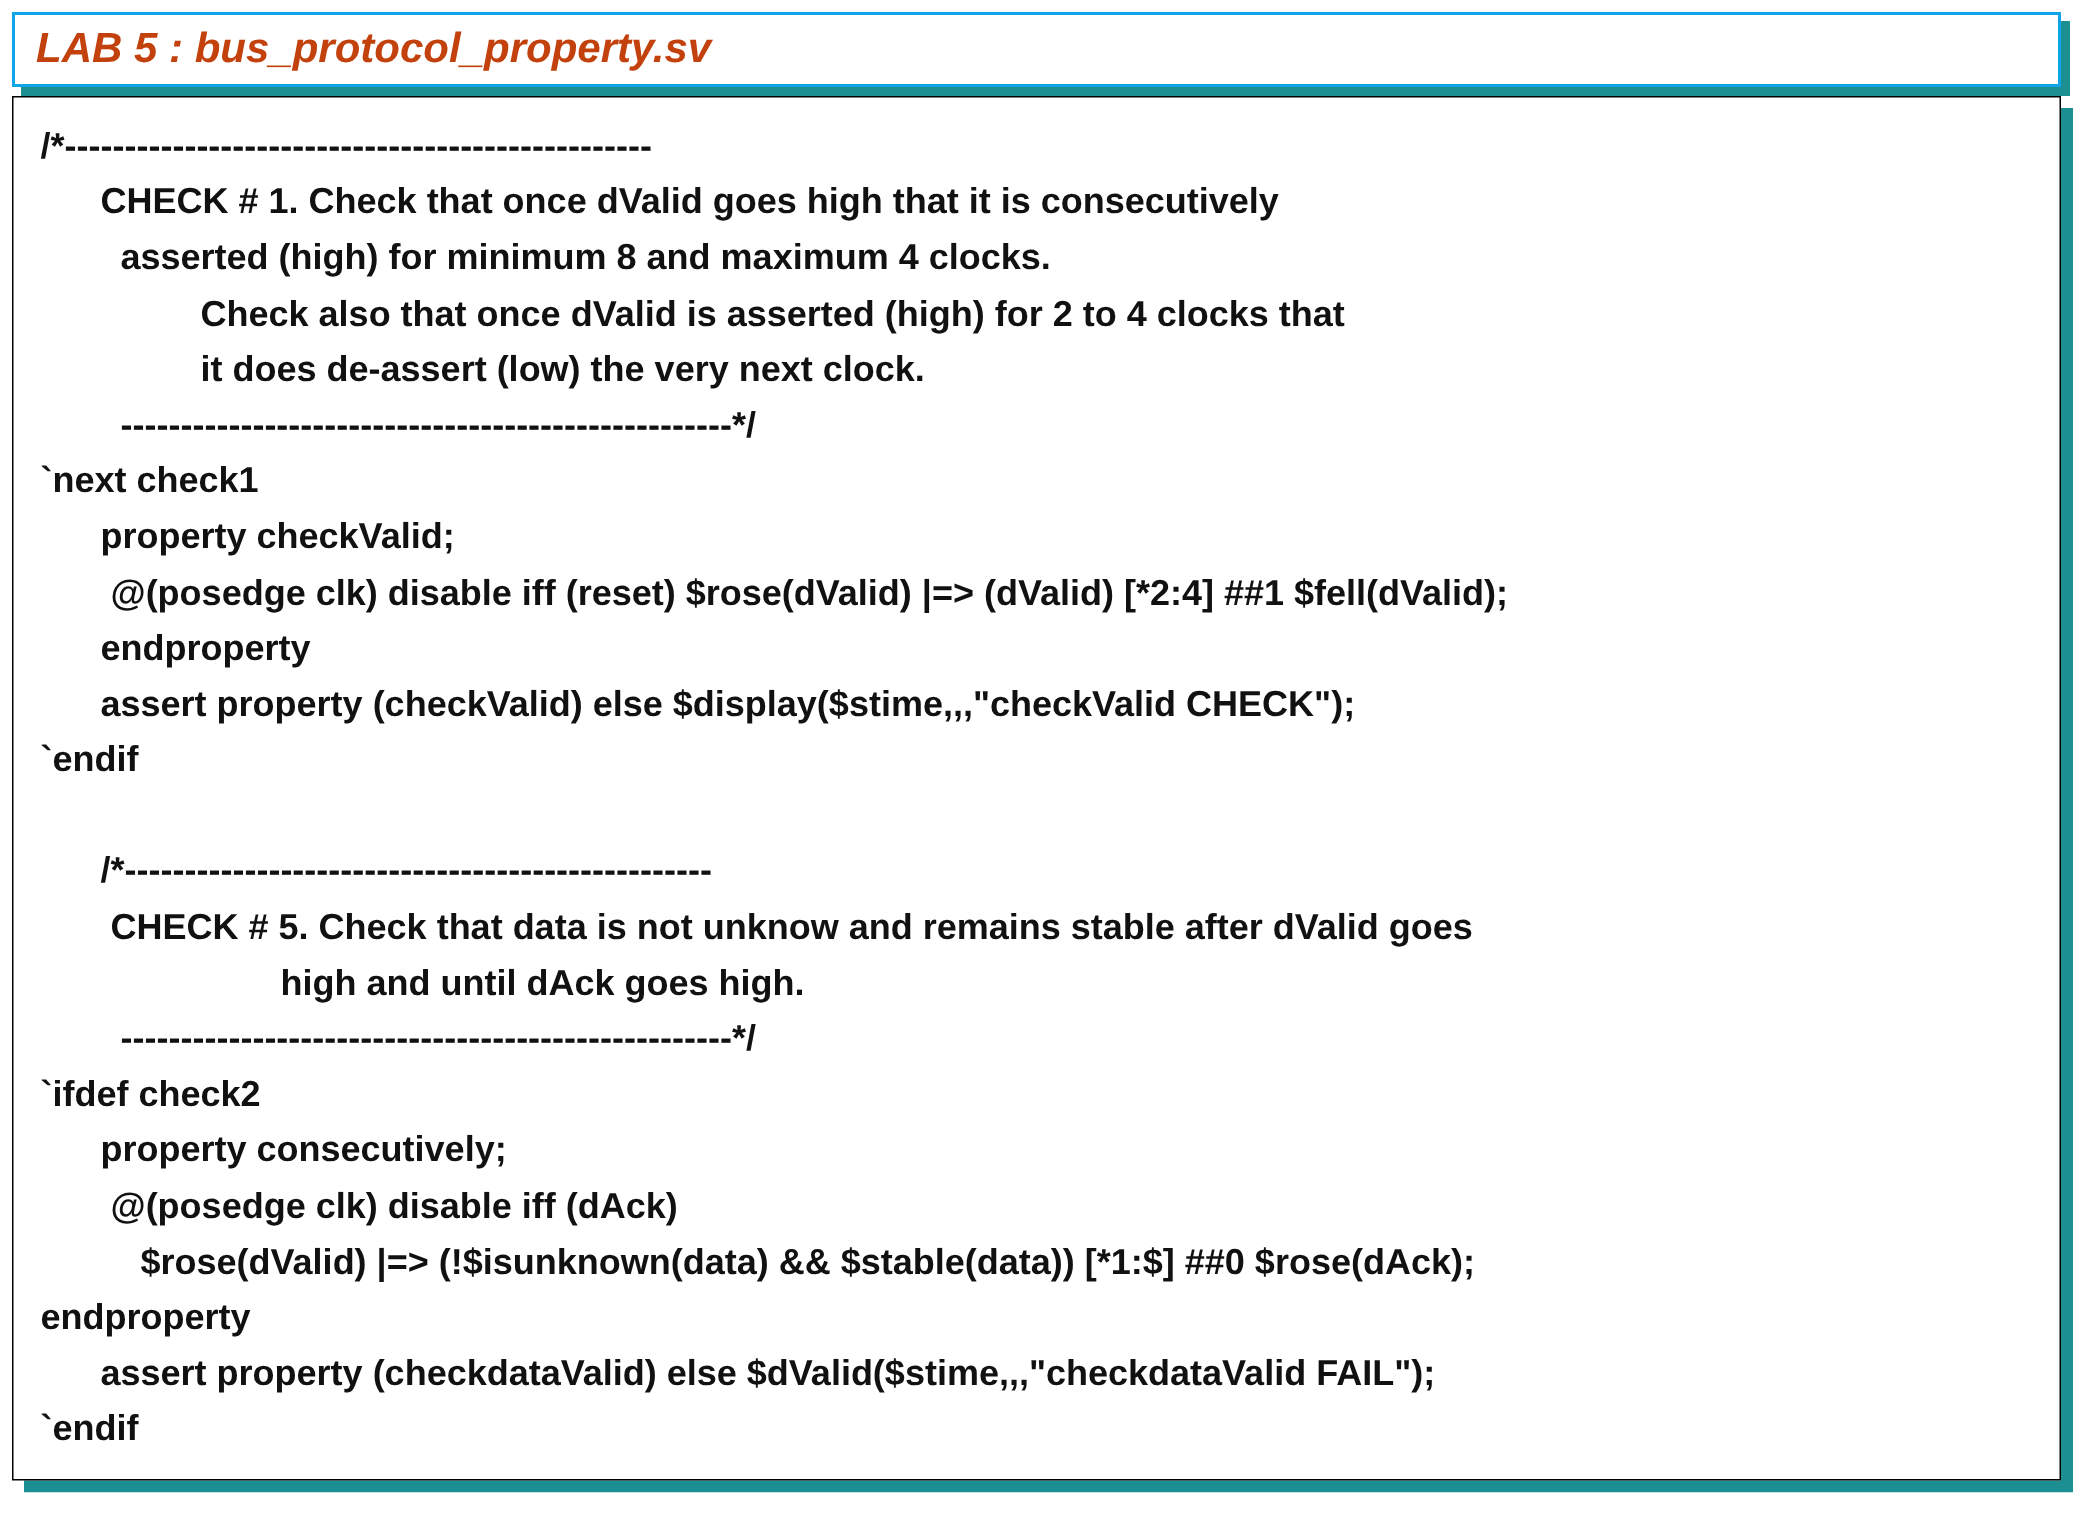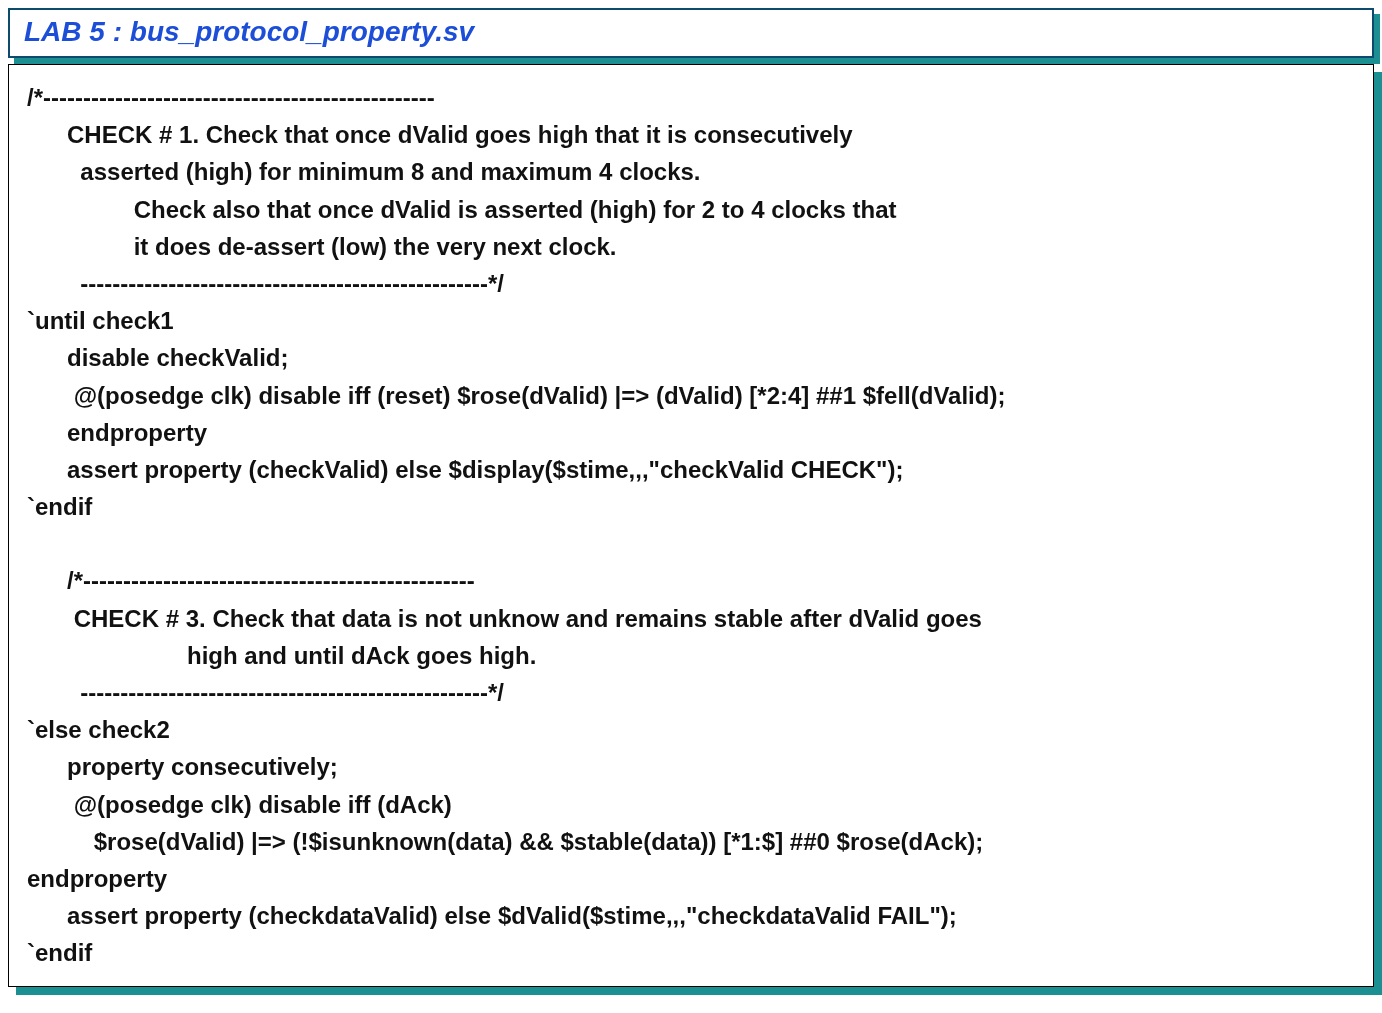--- a/index.html
+++ b/index.html
@@ -22,26 +22,26 @@
       left: 6px;
       right: -6px;
       bottom: -6px;
       background: #1b8f92;
       z-index: 0;
     }
     .title-box {
       position: relative;
       z-index: 1;
       background: #ffffff;
-      border: 2px solid #0c4a6e;
+      border: 2px solid #0ea5e9;
       padding: 6px 14px 8px 14px;
       font-size: 28px;
       font-style: italic;
       font-weight: bold;
-      color: #1d4ed8;
+      color: #c2410c;
     }
     .code-box-wrap {
       position: relative;
       margin-top: 6px;
     }
     .code-box-shadow {
       position: absolute;
       top: 8px;
       left: 8px;
       right: -8px;
@@ -71,31 +71,31 @@
 </div>
 
 <div class="code-box-wrap">
   <div class="code-box-shadow"></div>
   <div class="code-box"><span>/*-------------------------------------------------</span>
 <span>      CHECK # 1. Check that once dValid goes high that it is consecutively</span>
 <span>        asserted (high) for minimum 8 and maximum 4 clocks.</span>
 <span>                Check also that once dValid is asserted (high) for 2 to 4 clocks that</span>
 <span>                it does de-assert (low) the very next clock.</span>
 <span>        ---------------------------------------------------*/</span>
-<span>`until check1</span>
-<span>      disable checkValid;</span>
+<span>`next check1</span>
+<span>      property checkValid;</span>
 <span>       @(posedge clk) disable iff (reset) $rose(dValid) |=&gt; (dValid) [*2:4] ##1 $fell(dValid);</span>
 <span>      endproperty</span>
 <span>      assert property (checkValid) else $display($stime,,,"checkValid CHECK");</span>
 <span>`endif</span>
 <span></span>
 <span>      /*-------------------------------------------------</span>
-<span>       CHECK # 3. Check that data is not unknow and remains stable after dValid goes</span>
+<span>       CHECK # 5. Check that data is not unknow and remains stable after dValid goes</span>
 <span>                        high and until dAck goes high.</span>
 <span>        ---------------------------------------------------*/</span>
-<span>`else check2</span>
+<span>`ifdef check2</span>
 <span>      property consecutively;</span>
 <span>       @(posedge clk) disable iff (dAck)</span>
 <span>          $rose(dValid) |=&gt; (!$isunknown(data) &amp;&amp; $stable(data)) [*1:$] ##0 $rose(dAck);</span>
 <span>endproperty</span>
 <span>      assert property (checkdataValid) else $dValid($stime,,,"checkdataValid FAIL");</span>
 <span>`endif</span></div>
 </div>
 
 </body></html>

